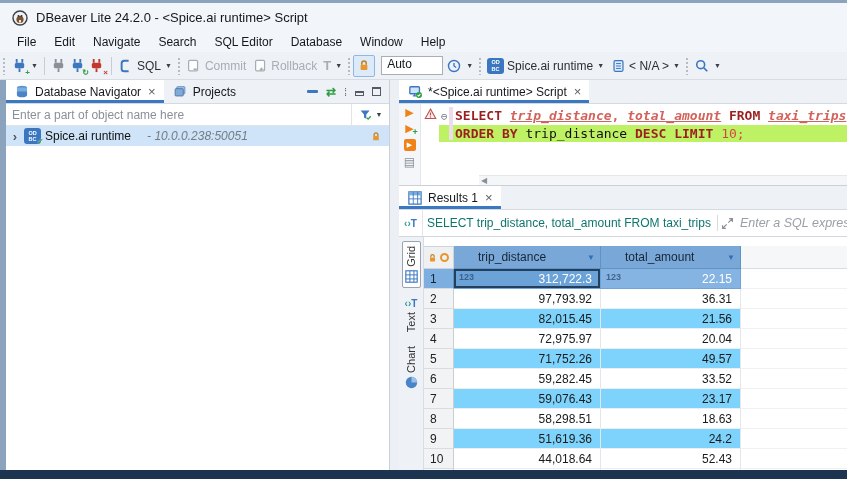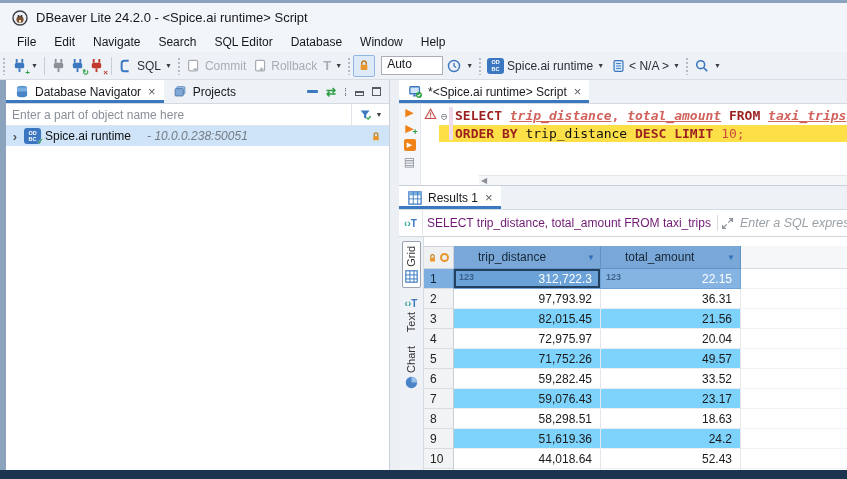--- a/index.html
+++ b/index.html
@@ -67,34 +67,34 @@
   .editor-rail { width:22px; background:#f4f6f9; border-right:1px solid #e3e6ea; display:flex; flex-direction:column; align-items:center; padding-top:3px; gap:5px; }
   .play { color:#ef8318; font-size:11px; line-height:1; position:relative; }
   .play .plus { position:absolute; right:-4px; bottom:-3px; color:#2e9e44; font-size:9px; font-weight:bold; }
   .script-exec { width:12px; height:12px; background:#ef8318; border-radius:2px; color:#fff; font-size:7px; display:flex; align-items:center; justify-content:center; }
   .explain { color:#8a8f98; font-size:12px; line-height:1; }
   .annot-ruler { width:18px; padding-top:4px; display:flex; flex-direction:column; align-items:center; }
   .code-wrap { flex:1; position:relative; padding-top:3px; }
   .change-bar { position:absolute; left:10px; top:3px; width:4px; height:33px; background:#eddcEC; background:#eedcec; }
   .code-area { font-family:"DejaVu Sans Mono","Liberation Mono",monospace; font-size:13px; line-height:17px; white-space:pre; }
   .code-line { display:flex; align-items:baseline; padding-left:18px; }
-  .code-line.hl { background:#fde047; }
+  .code-line.hl { background:#bef264; }
   .fold { width:14px; flex:none; color:#7a7f87; font-size:11px; margin-left:-16px; }
   .tk-kw { color:#9c1f1f; font-weight:bold; }
   .tk-plain { color:#101010; }
   .tk-ident { color:#d2625c; font-weight:bold; font-style:italic; text-decoration:underline; }
   .tk-ident-sep { color:#d2625c; font-weight:bold; }
   .tk-num { color:#cf4a3f; }
   .hscroll { position:absolute; left:40px; right:0; bottom:0; height:10px; background:#f5f6f8; border-top:1px solid #e4e6ea; display:flex; align-items:center; }
   .hscroll .arr { color:#8a8f98; font-size:8px; padding-left:2px; }
 
   .results-tabbar { height:25px; background:#eef1f6; border-top:1px solid #c9d0da; border-bottom:1px solid #d4dae2; display:flex; flex:none; }
   .filterbar { height:27px; background:#fff; border-bottom:1px solid #d2d7dd; display:flex; align-items:center; flex:none; overflow:hidden; }
   .ft-icon-box { width:24px; flex:none; display:flex; align-items:center; justify-content:center; border-right:1px solid #e4e6ea; height:100%; }
-  .sql-green { font-size:12px; color:#701a75; white-space:nowrap; overflow:hidden; max-width:300px; flex:none; padding:0 4px; }
+  .sql-green { font-size:12px; color:#0f766e; white-space:nowrap; overflow:hidden; max-width:300px; flex:none; padding:0 4px; }
   .ft-sep { width:1px; height:16px; background:#d7dbe0; margin:0 2px; flex:none; }
   .ft-placeholder { font-size:12.5px; font-style:italic; color:#9aa0a6; white-space:nowrap; overflow:hidden; flex:1; padding-left:4px; }
   .text-ic { font-size:10px; font-weight:bold; color:#3b76c0; white-space:nowrap; }
   .text-ic .lt { color:#2aa198; }
 
   .results-body { flex:1; display:flex; overflow:hidden; }
   .side-rail { width:25px; background:#eef1f6; border-right:1px solid #d8dde4; display:flex; flex-direction:column; align-items:center; padding-top:4px; gap:6px; flex:none; }
   .side-tab { display:flex; flex-direction:column; align-items:center; gap:3px; padding:4px 2px; }
   .side-tab .vlabel { writing-mode:vertical-rl; transform:rotate(180deg); font-size:11px; color:#333; }
   .side-tab.active { background:#fdfdfd; border:1px solid #9aa4b0; border-radius:2px; }

